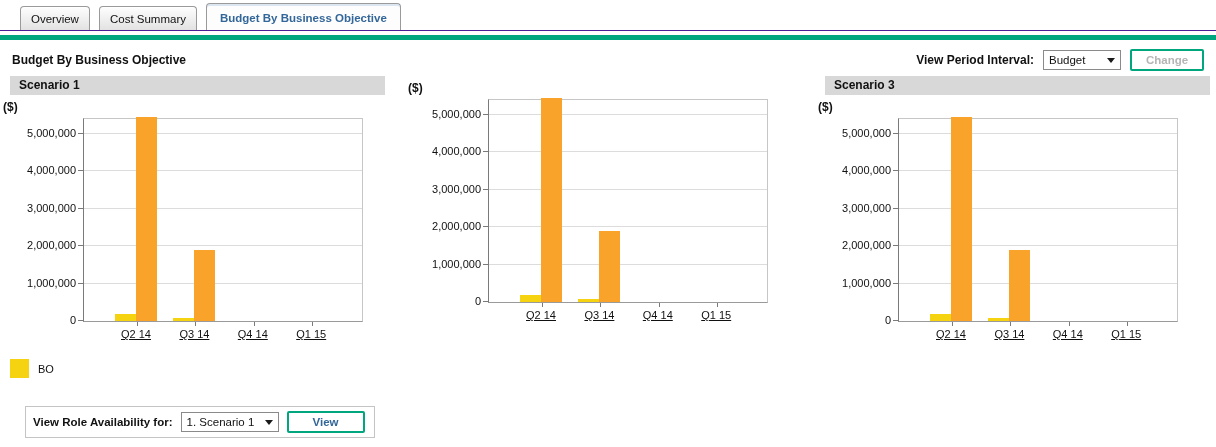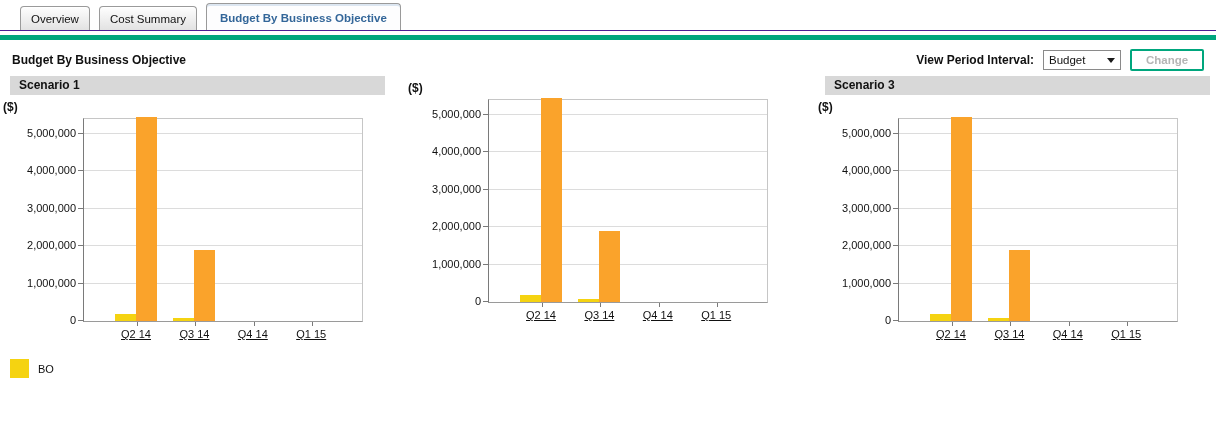--- a/index.html
+++ b/index.html
@@ -212,14 +212,22 @@
           <div class="xlab" style="left: 228.2px;">Q1 15</div>
         </div>
     </section>
 
     <div class="legend" id="legend-0">
       <span class="chip" style="background: rgb(245, 211, 17);"></span>
       <span>BO</span>
     </div>
   </div>
 
+  <div class="footerbox">
+    <span class="footer-label">View Role Availability for:</span>
+    <div class="selectbox" id="scenario-select">
+      <span>1. Scenario 1</span>
+      <span class="caret"></span>
+    </div>
+    <button class="btn" id="view-btn">View</button>
+  </div>
 
 </div>
 
 </body></html>

